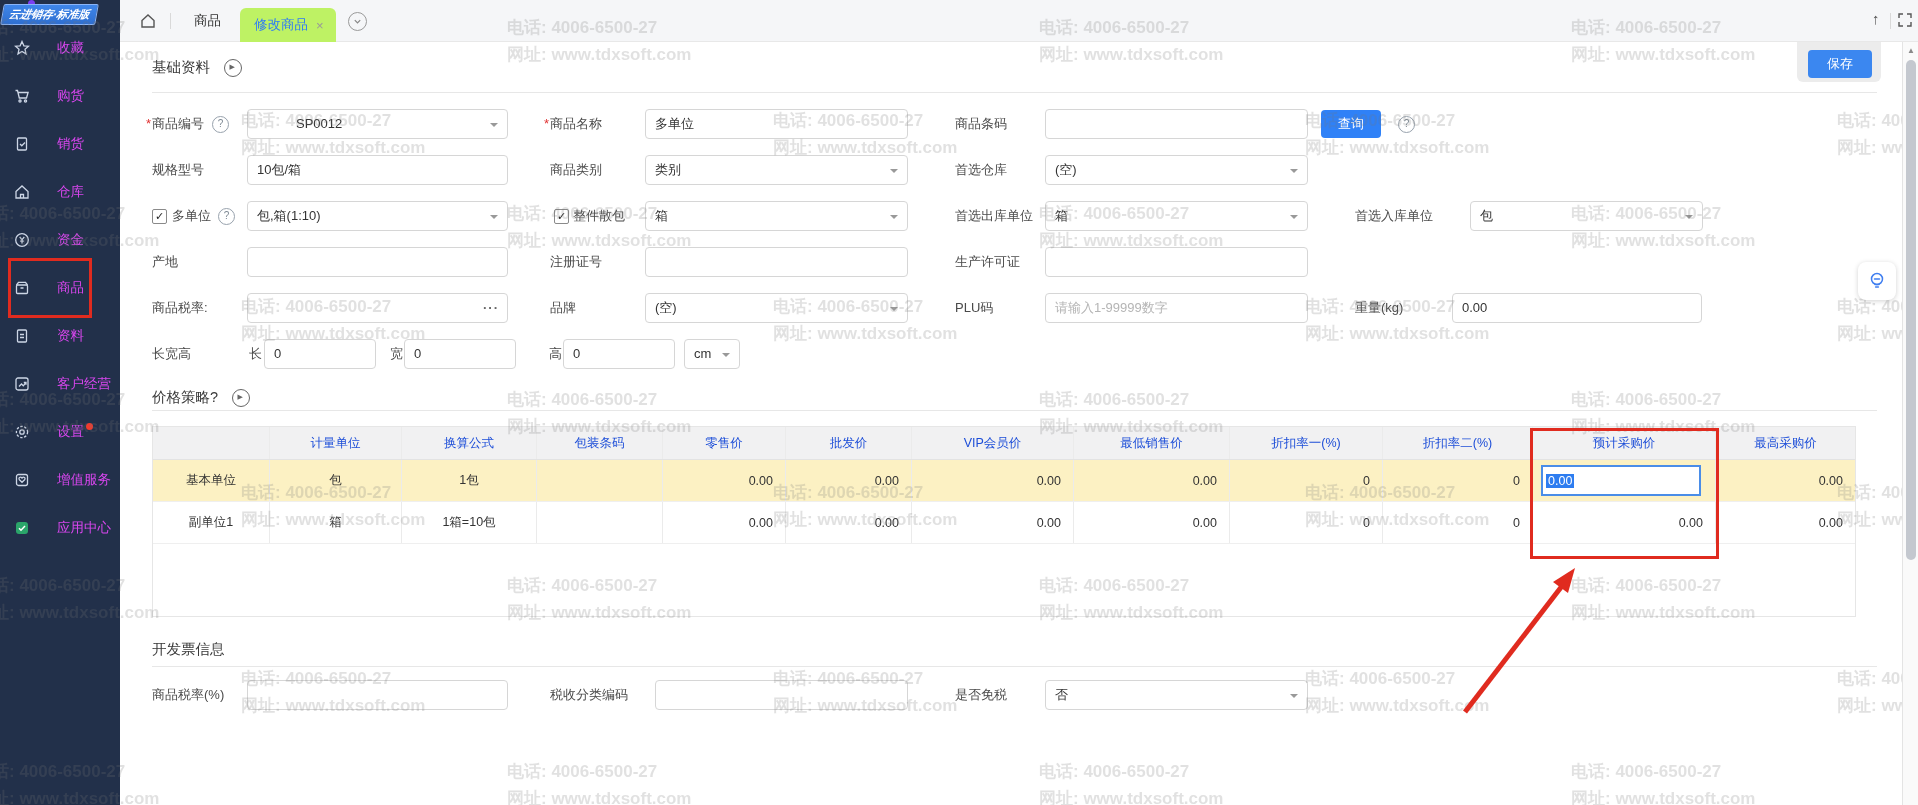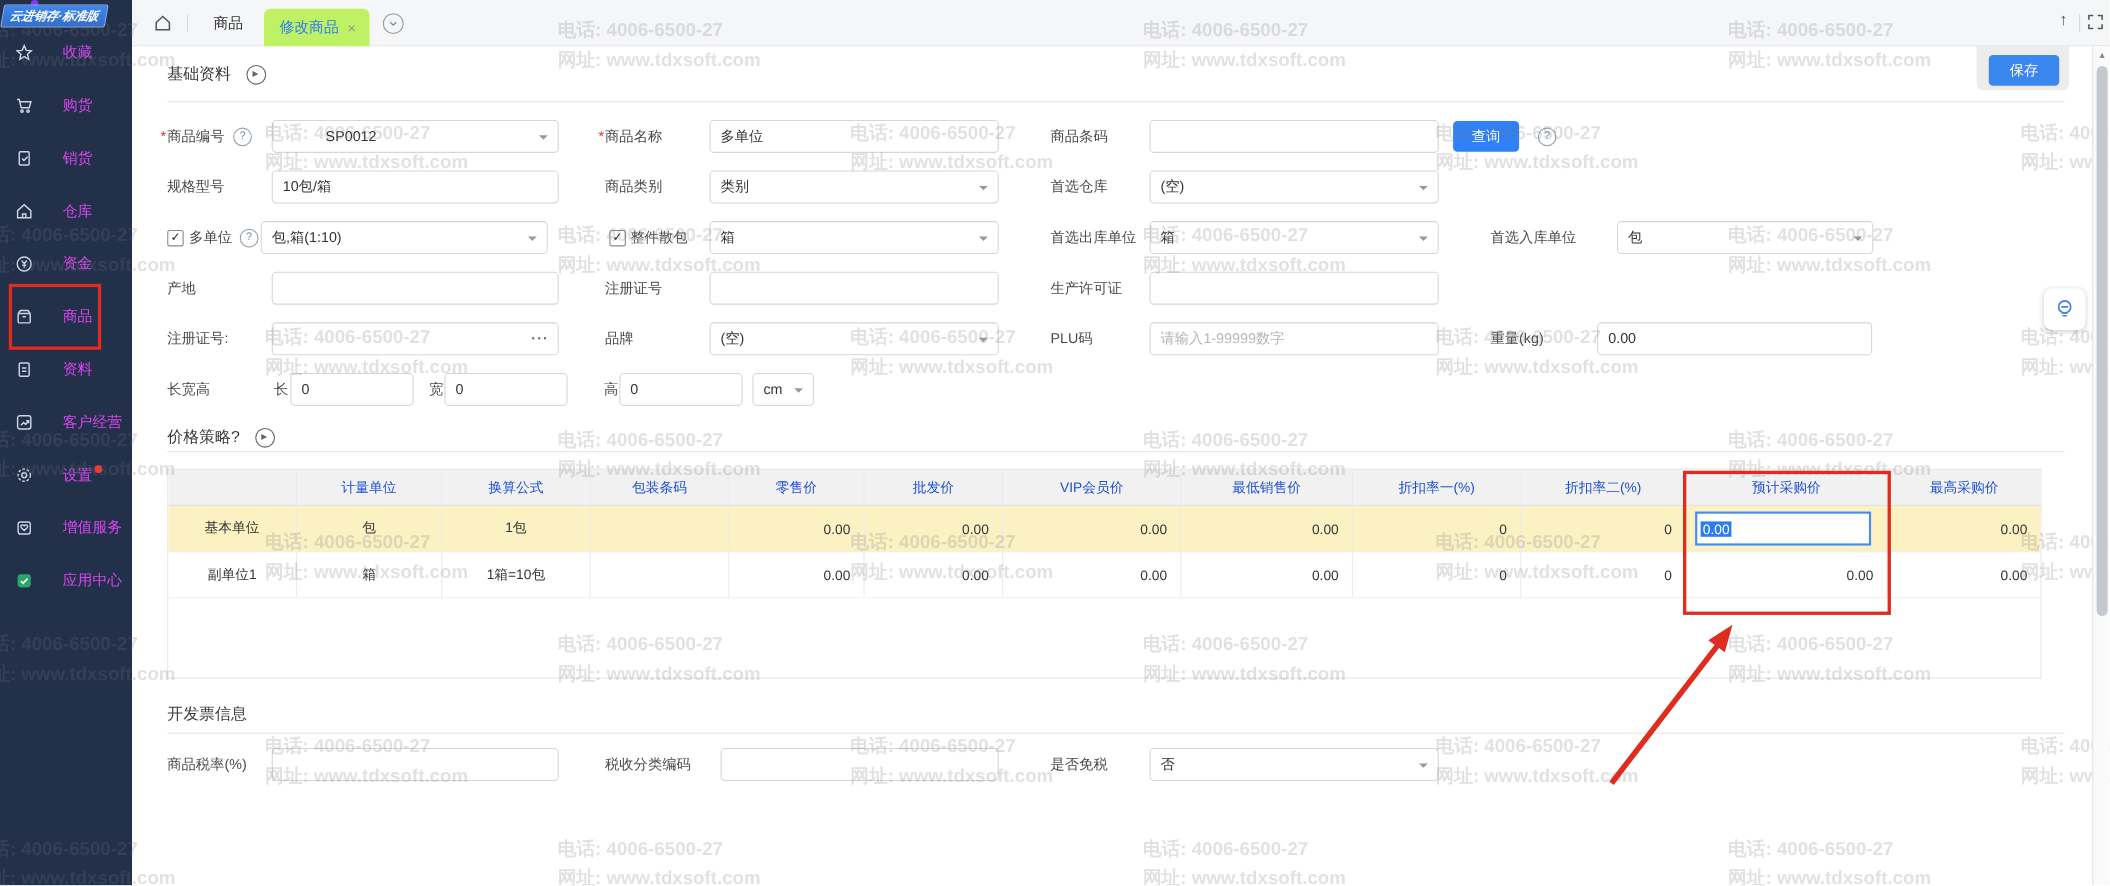--- a/index.html
+++ b/index.html
@@ -252,40 +252,40 @@
 
   <div class="lbl" style="left:550px;top:155px;">商品类别</div>
   <div class="ipt" style="left:645px;top:155px;width:263px;"><span>类别</span><i class="caret"></i></div>
 
   <div class="lbl" style="left:955px;top:155px;">首选仓库</div>
   <div class="ipt" style="left:1045px;top:155px;width:263px;"><span>(空)</span><i class="caret"></i></div>
 
   <span class="chk" style="left:152px;top:209px;"></span>
   <div class="lbl" style="left:172px;top:201px;">多单位</div>
   <span class="help" style="left:218px;top:208px;"></span>
-  <div class="ipt" style="left:237px;top:201px;width:261px;"><span>包,箱(1:10)</span><i class="caret"></i></div>
+  <div class="ipt" style="left:247px;top:201px;width:261px;"><span>包,箱(1:10)</span><i class="caret"></i></div>
 
   <span class="chk" style="left:554px;top:209px;"></span>
   <div class="lbl" style="left:573px;top:201px;">整件散包</div>
   <div class="ipt" style="left:645px;top:201px;width:263px;"><span>箱</span><i class="caret"></i></div>
 
   <div class="lbl" style="left:955px;top:201px;">首选出库单位</div>
   <div class="ipt" style="left:1045px;top:201px;width:263px;"><span>箱</span><i class="caret"></i></div>
 
   <div class="lbl" style="left:1355px;top:201px;">首选入库单位</div>
   <div class="ipt" style="left:1470px;top:201px;width:233px;"><span>包</span><i class="caret"></i></div>
 
   <div class="lbl" style="left:152px;top:247px;">产地</div>
   <div class="ipt" style="left:247px;top:247px;width:261px;"></div>
   <div class="lbl" style="left:550px;top:247px;">注册证号</div>
   <div class="ipt" style="left:645px;top:247px;width:263px;"></div>
   <div class="lbl" style="left:955px;top:247px;">生产许可证</div>
   <div class="ipt" style="left:1045px;top:247px;width:263px;"></div>
 
-  <div class="lbl" style="left:152px;top:293px;">注册证号:</div>
+  <div class="lbl" style="left:152px;top:293px;">商品税率:</div>
   <div class="ipt" style="left:247px;top:293px;width:261px;">
       <span class="more-dots"></span>
     </div>
   <div class="lbl" style="left:550px;top:293px;">品牌</div>
   <div class="ipt" style="left:645px;top:293px;width:263px;"><span>(空)</span><i class="caret"></i></div>
   <div class="lbl" style="left:955px;top:293px;">PLU码</div>
   <div class="ipt" style="left:1045px;top:293px;width:263px;"><span class="ph">请输入1-99999数字</span></div>
   <div class="lbl" style="left:1355px;top:293px;">重量(kg)</div>
   <div class="ipt" style="left:1452px;top:293px;width:250px;"><span>0.00</span></div>
 

